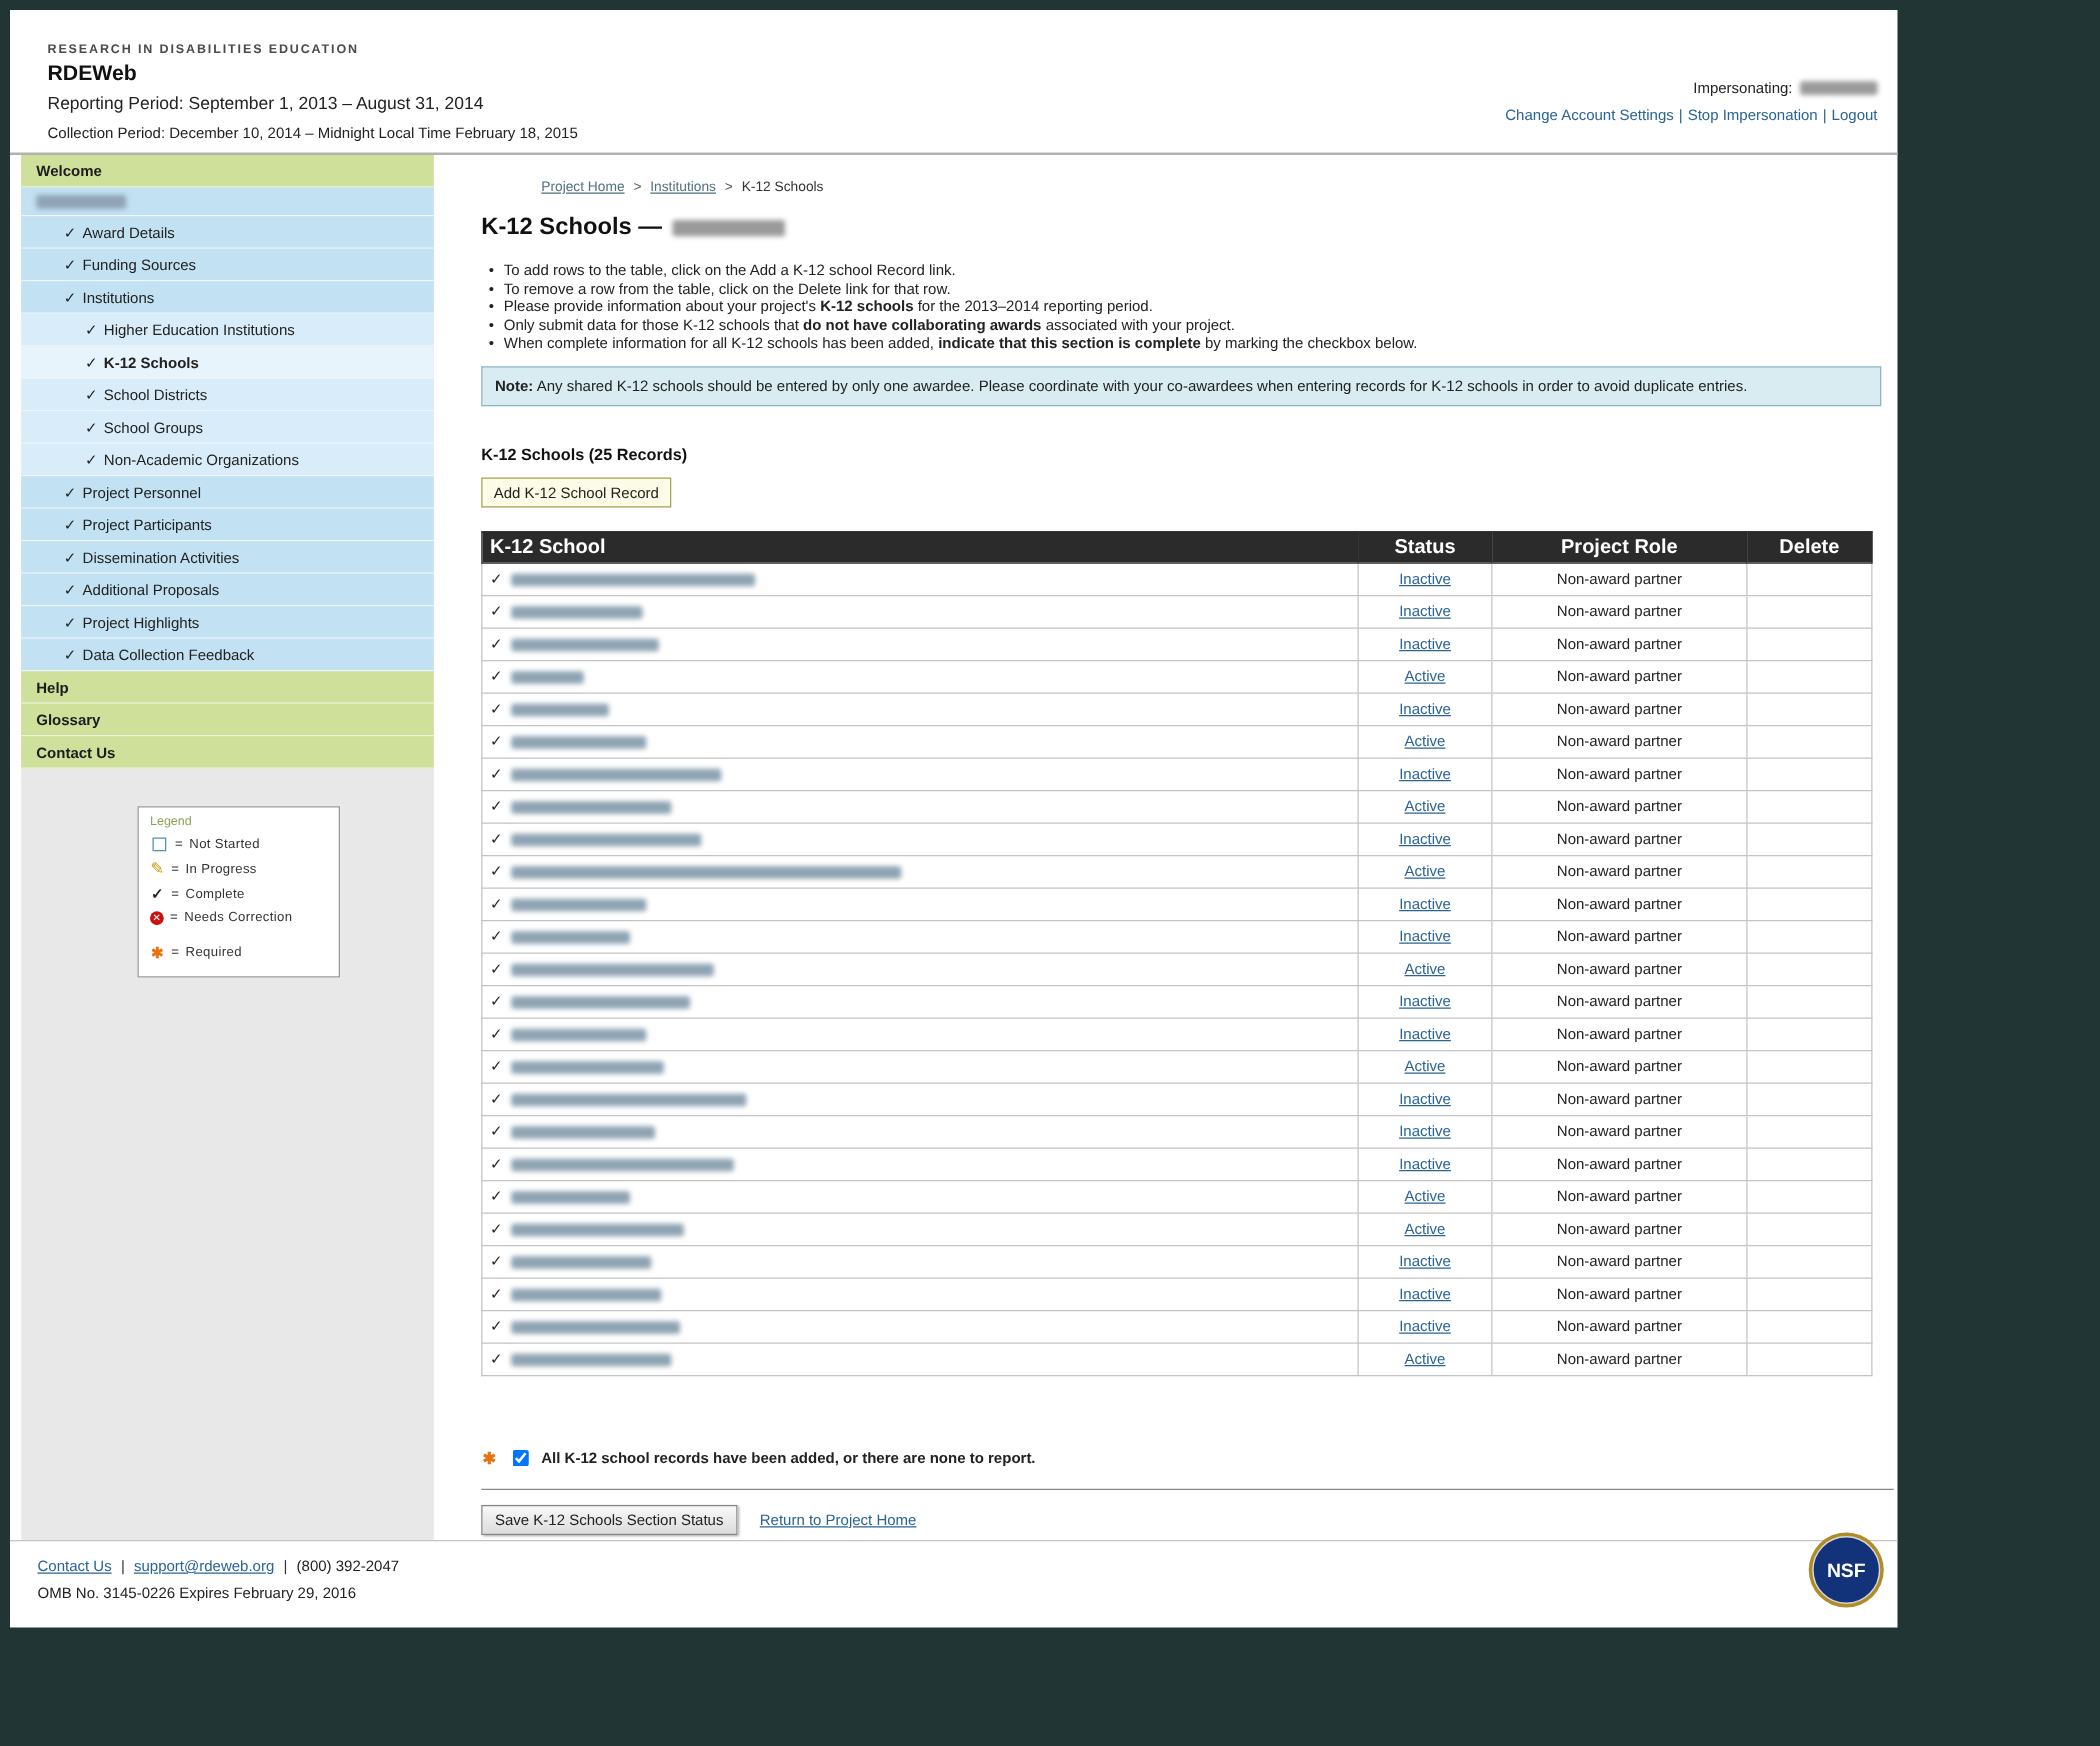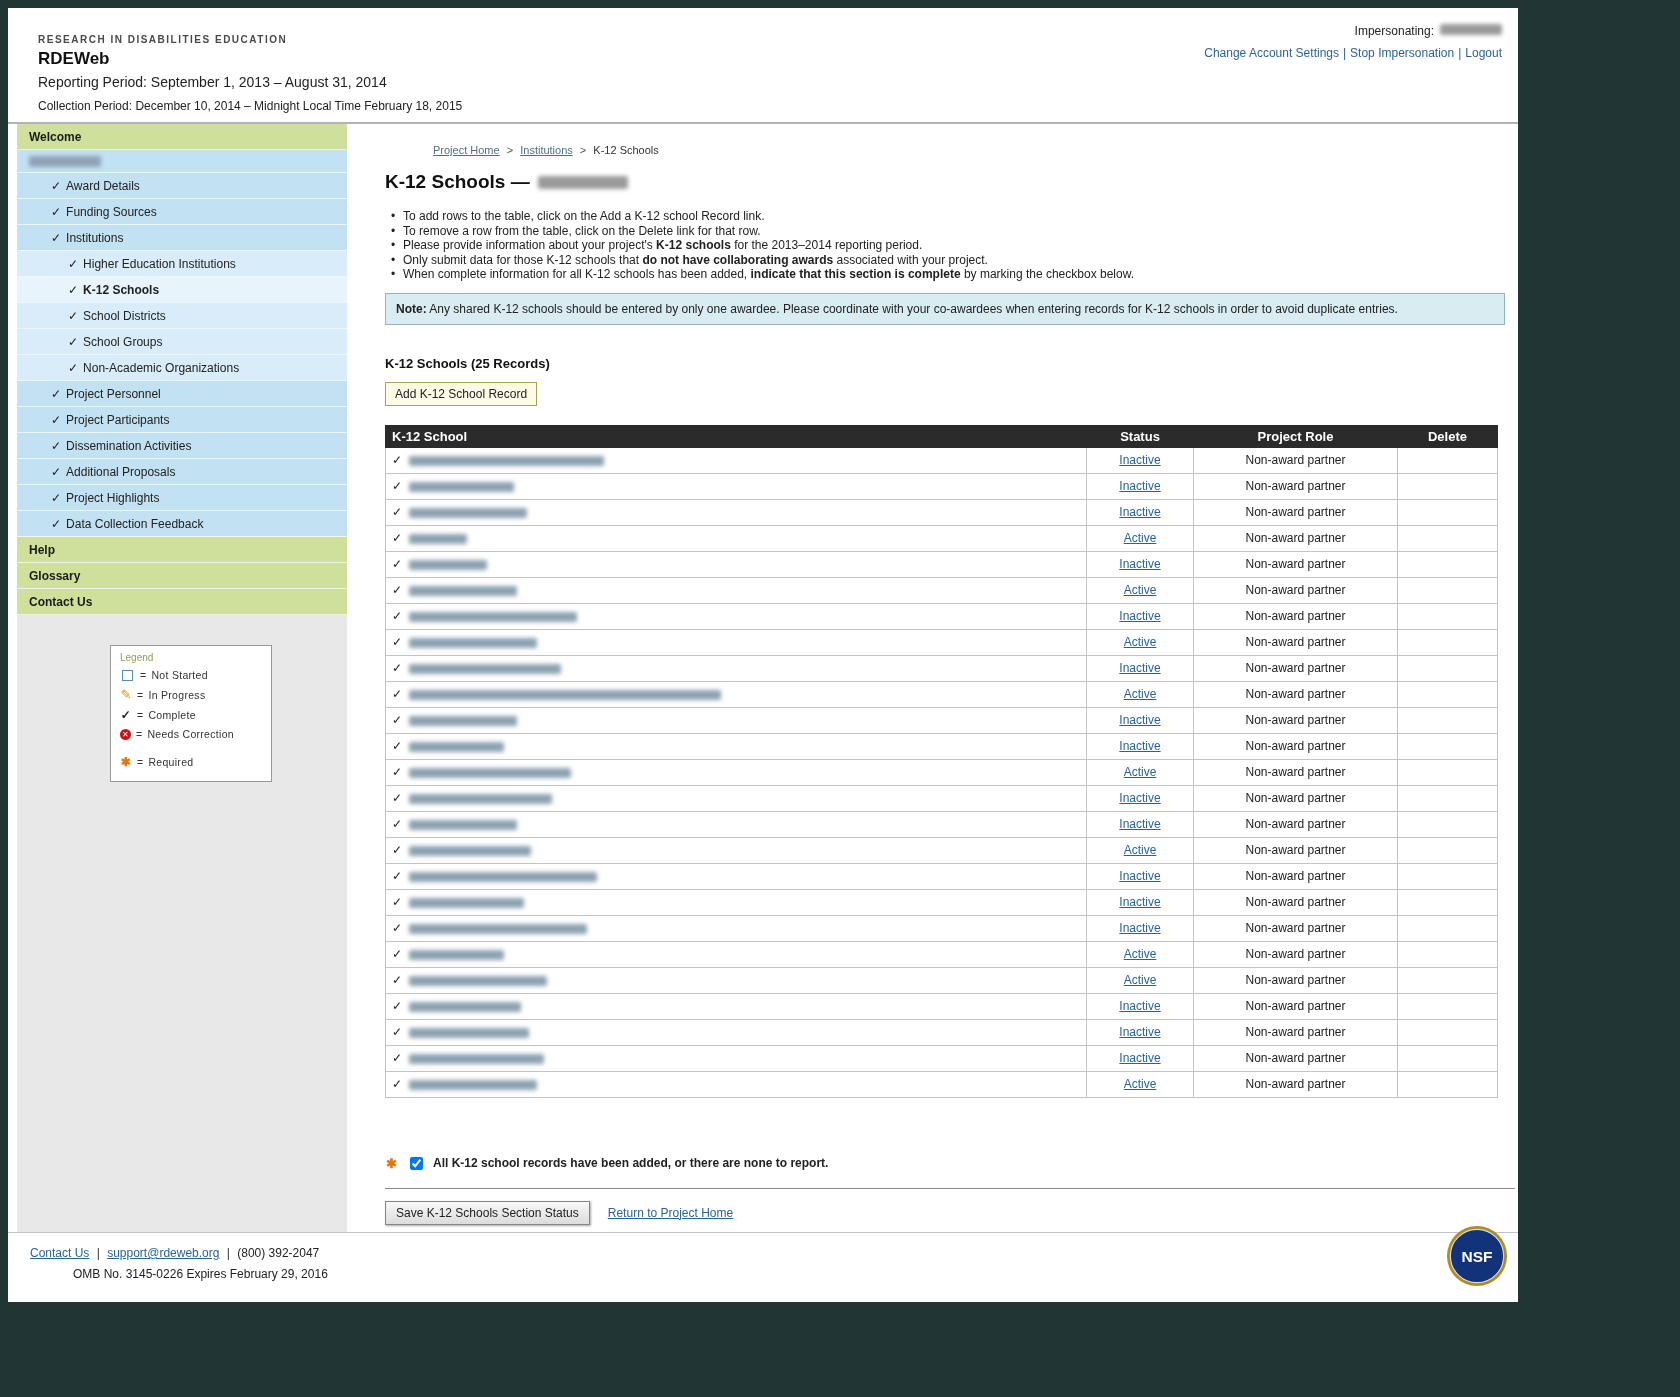--- a/index.html
+++ b/index.html
@@ -10,21 +10,21 @@
   }
   .page{position:absolute;left:8px;top:8px;width:1510px;height:1294px;background:#fff;display:flex;flex-direction:column;}
 
   
   .site-header{position:relative;flex:0 0 auto;height:114px;border-bottom:2px solid #b2b2b2;padding:0 14px 0 30px;}
   .org-name{font-size:10px;font-weight:bold;letter-spacing:1.5px;color:#4a4a4a;padding-top:26px;}
   .app-name{font-size:17px;font-weight:bold;margin-top:4px;color:#111;}
   .reporting{font-size:14px;margin-top:5px;}
   .collection{font-size:12px;margin-top:9px;}
   .header-right{position:absolute;top:16px;right:16px;text-align:right;}
-  .impersonating{font-size:12px;display:flex;align-items:flex-start;gap:6px;justify-content:flex-end;}
+  .impersonating{font-size:12px;display:flex;align-items:center;gap:6px;justify-content:flex-end;margin-top:39px;}
   .account-links{margin-top:8px;font-size:12px;color:#2a6496;margin-left:10px;}
   .account-links a{color:#2a6496;text-decoration:none;cursor:pointer;}
   .pipe{margin:0 4px;color:#2a6496;}
 
   
   .body-row{display:flex;flex:1 1 auto;min-height:0;}
   .left-strip{width:9px;background:#fff;flex:0 0 auto;}
   .sidebar{width:330px;flex:0 0 auto;background:#e8e8e8;}
   .main{flex:1 1 auto;padding:20px 0 0 38px;position:relative;}
 
@@ -63,21 +63,21 @@
   .breadcrumb .sep{margin:0 4px;color:#555;}
   .page-title{font-size:19px;font-weight:bold;margin-top:15px;display:flex;align-items:center;gap:8px;color:#111;text-align:center;}
   .instructions{list-style:none;margin:16px 0 0 4px;padding:0;}
   .instruction-item{font-size:12px;line-height:14.5px;padding-left:14px;position:relative;white-space:nowrap;}
   .instruction-item::before{content:"•";position:absolute;left:2px;top:0;}
   .note-box{margin-top:11px;width:1120px;background:#d8ecf2;border:1px solid #8fb6c4;padding:8px 10px;font-size:12px;box-sizing:border-box;}
   .section-heading{margin-top:31px;font-size:13px;font-weight:bold;color:#111;}
   .add-btn{margin-top:11px;display:inline-block;font-size:12px;padding:4px 9px;background:#fbfbe6;border:1px solid #a3a356;cursor:pointer;font-family:inherit;color:#222;}
 
   .schools-table{margin-top:19px;border-collapse:collapse;width:1060px;font-size:12px;table-layout:fixed;}
-  .schools-table th{background:#2b2b2b;color:#fff;font-weight:bold;padding:3px 6px;border:1px solid #2b2b2b;text-align:center;font-size:13px;}
+  .schools-table th{background:#2b2b2b;color:#fff;font-weight:bold;padding:3px 6px;border:1px solid #2b2b2b;text-align:center;font-size:16px;}
   .schools-table th.th-school{text-align:left;width:688px;}
   .schools-table th.th-status{width:94px;}
   .schools-table th.th-role{width:191px;}
   .schools-table th.th-delete{width:87px;}
   .schools-table td{border:1px solid #c3c3c3;height:21px;padding:2px 6px;}
   .cell-status{text-align:center;}
   .cell-role{text-align:center;color:#222;}
   .row-check{margin-right:7px;}
   .row-check::before{content:"✓";color:#222;}
   .status-link{color:#2a6496;text-decoration:underline;cursor:pointer;}
@@ -89,21 +89,21 @@
   .completion-label{font-weight:bold;font-size:12px;}
   .rule{margin-top:17px;width:1130px;border-top:1px solid #8a8a8a;height:0;}
   .actions{margin-top:12px;display:flex;align-items:center;gap:18px;}
   .save-btn{font-size:12px;padding:4px 10px;background:linear-gradient(#f8f8f8,#dcdcdc);border:1px solid #858585;box-shadow:1px 1px 2px rgba(0,0,0,.35);cursor:pointer;font-family:inherit;color:#222;}
   .return-link{color:#2a6496;text-decoration:underline;font-size:12px;cursor:pointer;}
 
   
   .site-footer{flex:0 0 auto;height:70px;border-top:1px solid #c4c4c4;position:relative;padding:13px 0 0 22px;font-size:12px;box-sizing:border-box;}
   .footer-line a{color:#2a6496;text-decoration:underline;cursor:pointer;}
   .footer-line .pipe{color:#333;}
-  .footer-omb{margin-top:7px;color:#222;margin-left:43px;}
+  .footer-omb{margin-top:7px;color:#222;}
   .nsf-logo{position:absolute;right:10px;top:-8px;width:62px;height:62px;}
 </style>
 </head>
 <body>
 
 <div class="page">
 
   <header class="site-header">
     <div class="org-name">RESEARCH IN DISABILITIES EDUCATION</div>
     <div class="app-name">RDEWeb</div>

